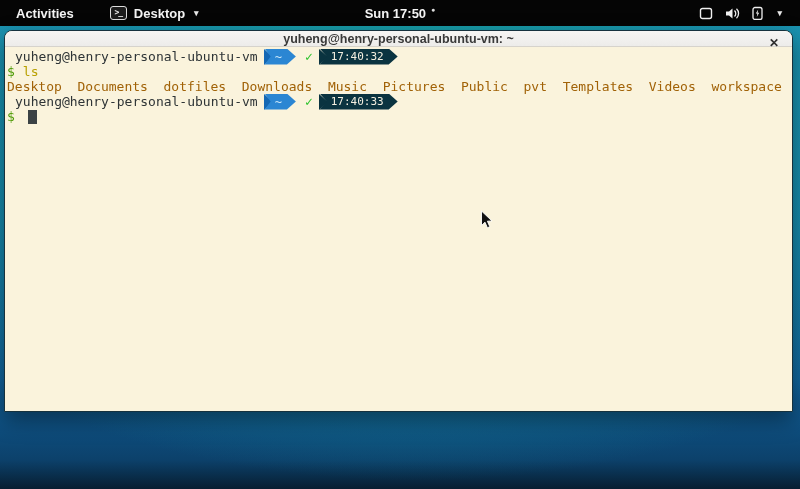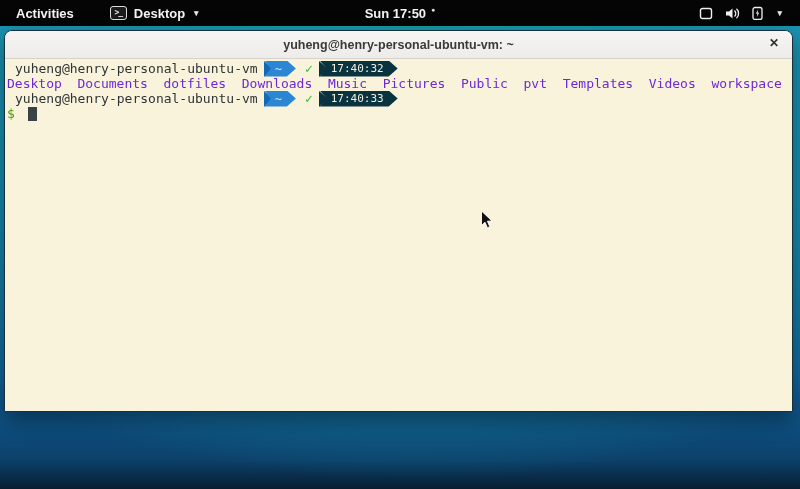--- a/index.html
+++ b/index.html
@@ -38,21 +38,21 @@
   .status-area svg { display:block; }
 
   
   .window {
     position:absolute; left:4px; top:30px; width:789px; height:382px;
     border:1px solid #16323e; border-radius:8px 8px 0 0;
     background:#faf3dc;
     box-shadow:0 8px 22px rgba(0,0,0,.4);
   }
   .titlebar {
-    position:relative; height:28px;
+    position:relative; height:16px;
     background:linear-gradient(180deg,#f6f5f3,#edecea);
     border-bottom:1px solid #d6d3cc;
     border-radius:7px 7px 0 0;
     display:flex; align-items:center; justify-content:center;
     font-size:12.5px; font-weight:700; color:#3a3a3a;
   }
   .close-btn {
     position:absolute; right:10px; top:4px; width:16px; height:16px;
     display:flex; align-items:center; justify-content:center;
     font-size:12px; font-weight:700; color:#2f2f2f; cursor:pointer;
@@ -86,21 +86,21 @@
   }
   .pl-seg-time {
     display:inline-block; height:16px; line-height:16px;
     margin-left:-8px; padding:0 14px 0 11px;
     background:#0a3340; color:#f4efe0; font-size:11px;
     clip-path:polygon(0 0, calc(100% - 9px) 0, 100% 50%, calc(100% - 9px) 100%, 0 100%, 7px 50%);
   }
 
   .prompt-symbol { color:#4e9a06; }
   .cmd-text { color:#b9a000; margin-left:8px; }
-  .dir-list { color:#6d28d9; }
+  .dir-list { color:#a16207; }
   .dir-item + .dir-item { margin-left:2ch; }
   .cursor-block {
     display:inline-block; width:9px; height:14px; margin-left:13px;
     background:#3b4245; vertical-align:text-bottom;
   }
 
   .mouse-pointer { position:absolute; left:480px; top:210px; pointer-events:none; }
 </style>
 </head>
 <body>
@@ -148,20 +148,23 @@
 
     <div class="line prompt-line">
       <span class="user-host">yuheng@henry-personal-ubuntu-vm</span>
       <span class="pl-arrow-blue"></span>
       <span class="pl-seg-cwd">~</span>
       <span class="check">✓</span>
       <span class="pl-arrow-navy"></span>
       <span class="pl-seg-time">17:40:32</span>
     </div>
 
+    <div class="line">
+      <span class="prompt-symbol">$</span><span class="cmd-text">ls</span>
+    </div>
 
     <div class="line dir-list">
       <span class="dir-item">Desktop</span><span class="dir-item">Documents</span><span class="dir-item">dotfiles</span><span class="dir-item">Downloads</span><span class="dir-item">Music</span><span class="dir-item">Pictures</span><span class="dir-item">Public</span><span class="dir-item">pvt</span><span class="dir-item">Templates</span><span class="dir-item">Videos</span><span class="dir-item">workspace</span>
     </div>
 
     <div class="line prompt-line">
       <span class="user-host">yuheng@henry-personal-ubuntu-vm</span>
       <span class="pl-arrow-blue"></span>
       <span class="pl-seg-cwd">~</span>
       <span class="check">✓</span>

